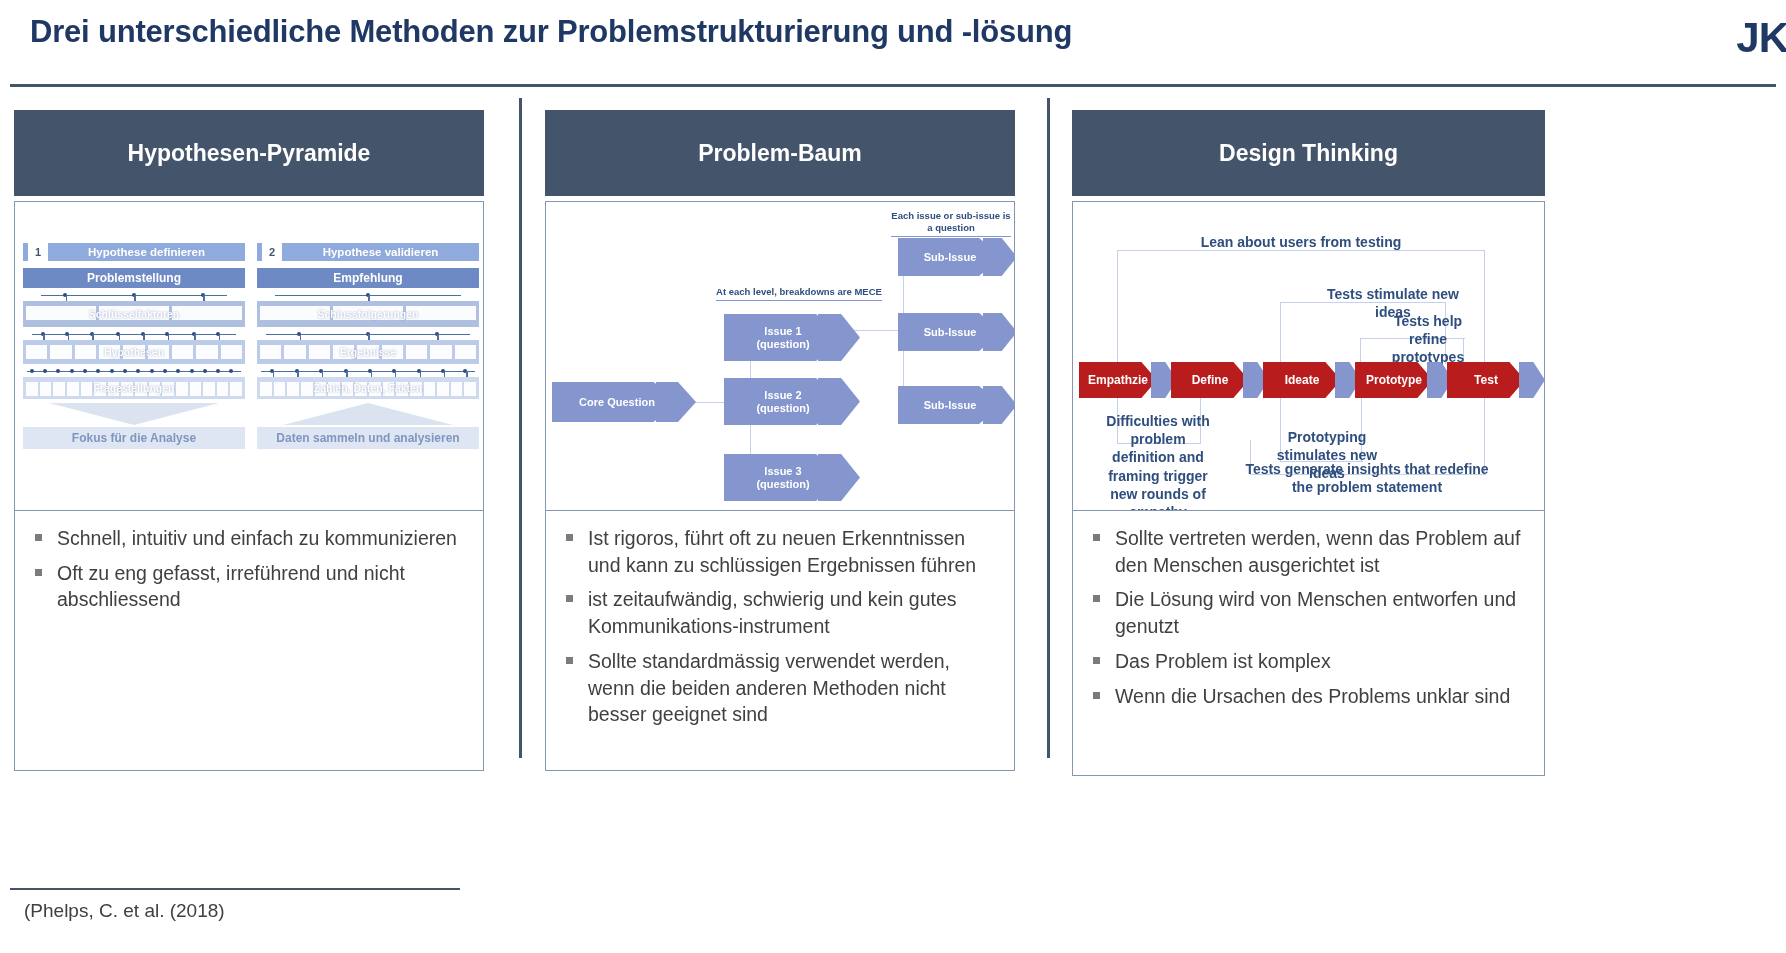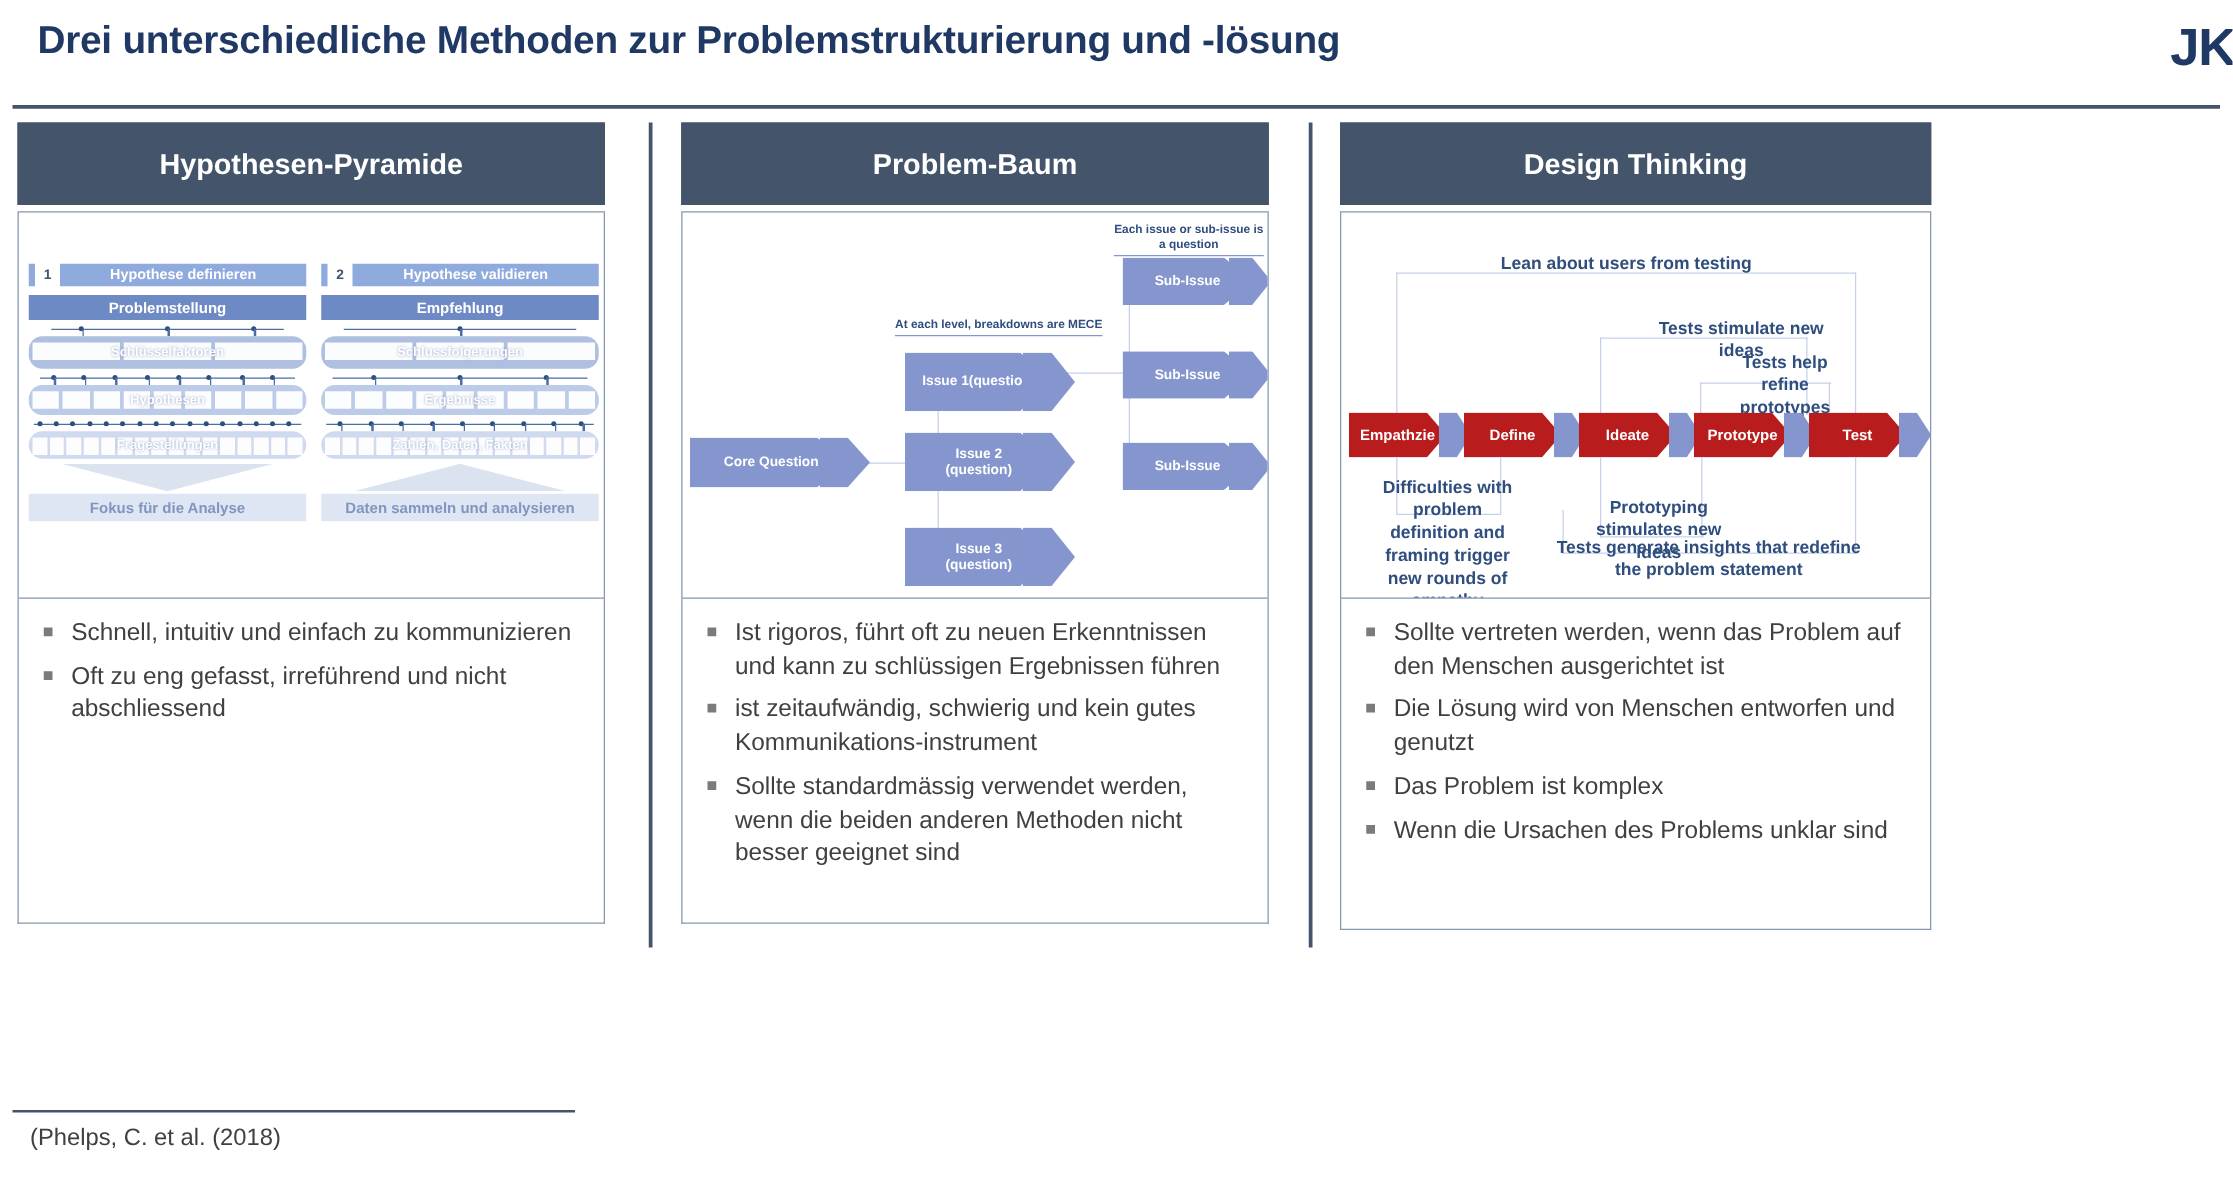--- a/index.html
+++ b/index.html
@@ -28,25 +28,26 @@
     background:#44546a;
   }
 
   
   .col{position:absolute;top:98px;width:470px;}
   .col-1{left:14px;}
   .col-2{left:545px;}
   .col.c3{left:1072px;width:473px;}
 
   .col-head{
-    height:66px;background:#44546a;
+    height:86px;background:#44546a;
     display:flex;align-items:center;justify-content:center;
     color:#ffffff;font-size:23px;font-weight:bold;
     border:1px solid #44546a;
     box-sizing:border-box;
+    margin-top:12px;
   }
   .col-diagram{
     margin-top:5px;height:310px;
     border:1px solid #8496b0;background:#ffffff;
     position:relative;overflow:hidden;box-sizing:border-box;
   }
   .col-bullets{
     margin-top:0px;
     border:1px solid #8496b0;border-top:none;
     background:#ffffff;
@@ -88,21 +89,21 @@
   }
   .pyr-top{
     height:20px;background:#6e8ac4;color:#ffffff;
     font-size:12px;font-weight:bold;
     display:flex;align-items:center;justify-content:center;
     margin-bottom:3px;
   }
   .pyr-row{position:relative;margin-bottom:3px;}
   .pyr-band{
     height:26px;background:#a9bfe3;position:relative;
-    display:flex;align-items:center;justify-content:center;border-radius:11px;
+    display:flex;align-items:center;justify-content:center;
   }
   .pyr-band.l2{height:26px;background:#aebfe0;}
   .pyr-band.l3{height:24px;background:#bccbe8;}
   .pyr-band.l4{height:22px;background:#cfdaef;}
   .pyr-bandtext{
     position:absolute;left:0;right:0;text-align:center;
     font-size:10.5px;font-weight:bold;color:#ffffff;
     text-shadow:0 0 2px rgba(120,140,180,.8);
   }
   .pyr-cells{position:absolute;left:0;right:0;top:5px;height:14px;display:flex;gap:3px;padding:0 3px;}
@@ -423,21 +424,21 @@
         <div class="tline" style="left:357px;top:200px;width:28px;height:1.4px;"></div>
 
         <div class="chev" style="left:6px;top:180px;width:130px;height:40px;">Core Question</div>
         <div class="chev2" style="left:110px;top:180px;width:40px;height:40px;"></div>
 
         <div class="tnote" style="left:170px;top:84px;width:166px;">
           <span>At each level, breakdowns are MECE</span>
           <div class="rule"></div>
         </div>
 
-        <div class="chev" style="left:178px;top:112px;width:118px;height:47px;">
+        <div class="chev" style="left:178px;top:112px;width:118px;height:47px;flex-direction:column;">
           <span>Issue 1</span>
           <span>(question)</span>
         </div>
         <div class="chev2" style="left:272px;top:112px;width:42px;height:47px;"></div>
 
         <div class="chev" style="left:178px;top:176px;width:118px;height:47px;flex-direction:column;">
           <span>Issue 2</span>
           <span>(question)</span>
         </div>
         <div class="chev2" style="left:272px;top:176px;width:42px;height:47px;"></div>

